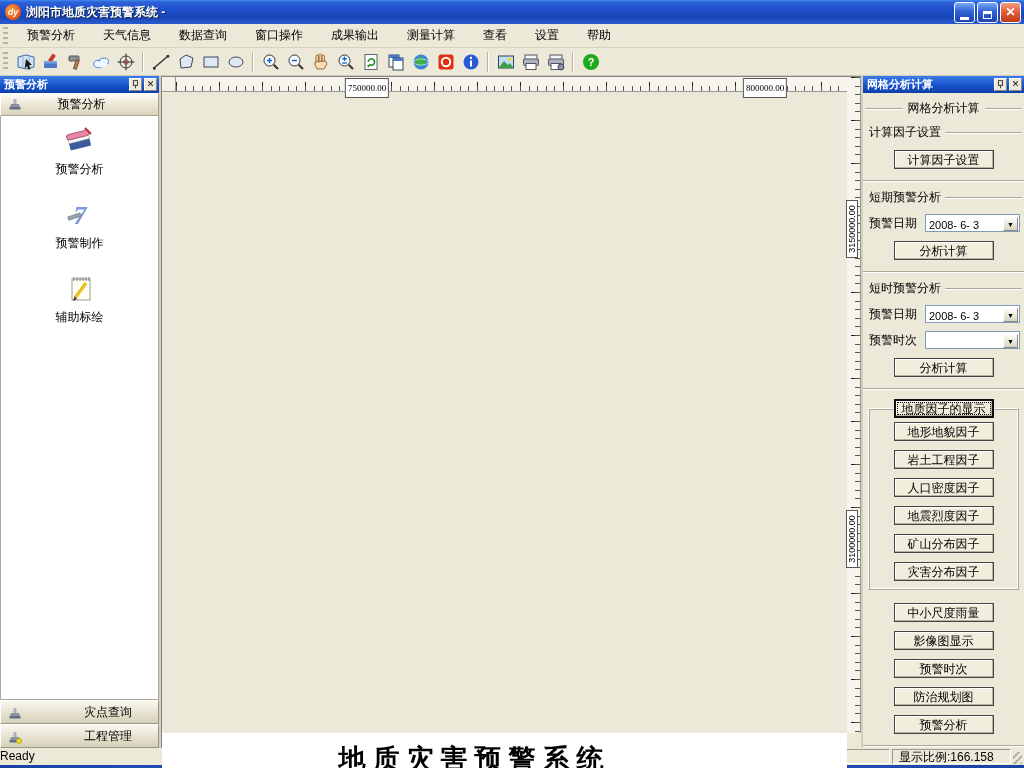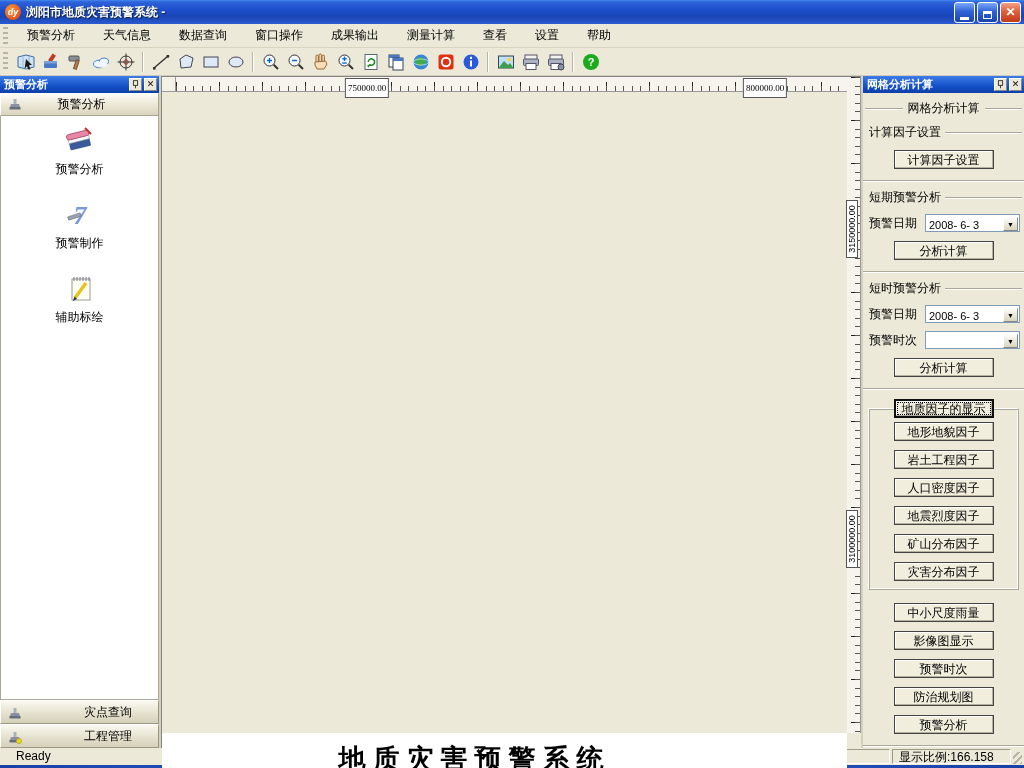--- a/index.html
+++ b/index.html
@@ -93,21 +93,21 @@
   .rp-combo-row .combo-label { flex:0 0 56px; }
   .combo { flex:1; height:18px; background:#fff; border:1px solid #7F9DB9; display:flex; align-items:flex-end; }
   .combo .combo-value { flex:1; padding-left:3px; font-size:11px; white-space:nowrap; overflow:hidden; }
   .combo .combo-arrow { width:15px; height:14px; margin-right:1px; background:linear-gradient(180deg,#FDFCF7,#D8D4BE); border:1px solid #fff;
     border-right-color:#888; border-bottom-color:#888; font-size:7px; line-height:13px; text-align:center; color:#000; }
 
   
   .statusbar { height:17px; background:#ECE9D8; display:flex; align-items:center; flex:0 0 auto; font-size:12px; }
   .sb-field { height:15px; line-height:15px; border:1px solid; border-color:#9d9a8c #fff #fff #9d9a8c; padding:0 6px;
     white-space:nowrap; overflow:hidden; margin-right:2px; }
-  .sb-ready { flex:0 0 231px; border:none; padding-left:16px; }
+  .sb-ready { flex:0 0 231px; border:none; padding-left:0; }
   .sb-doc { flex:0 0 422px; padding-left:26px; }
   .sb-coords { flex:0 0 233px; }
   .sb-scale { flex:0 0 119px; }
   .sb-grip { flex:1; background:repeating-linear-gradient(135deg,transparent 0 3px,#b8b4a4 3px 5px); height:12px; margin:2px 2px 0 0; }
   .win-bottom { height:3px; background:linear-gradient(90deg,#1941A5,#2E63D8 50%,#1941A5); flex:0 0 auto; }
 </style>
 </head>
 <body>
 
 <div class="window">

